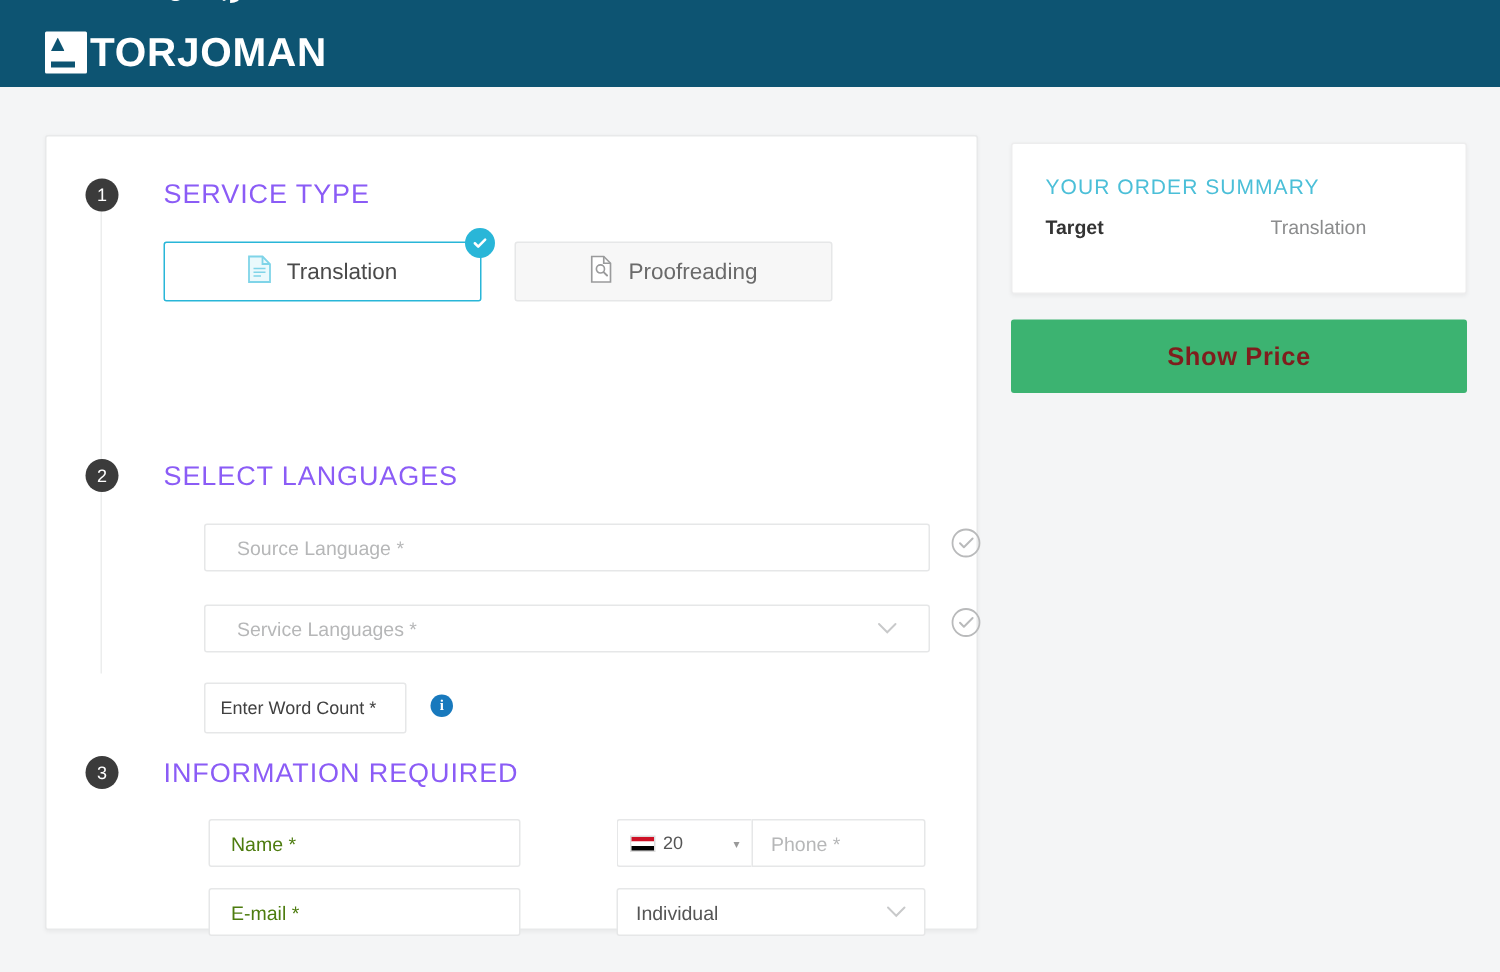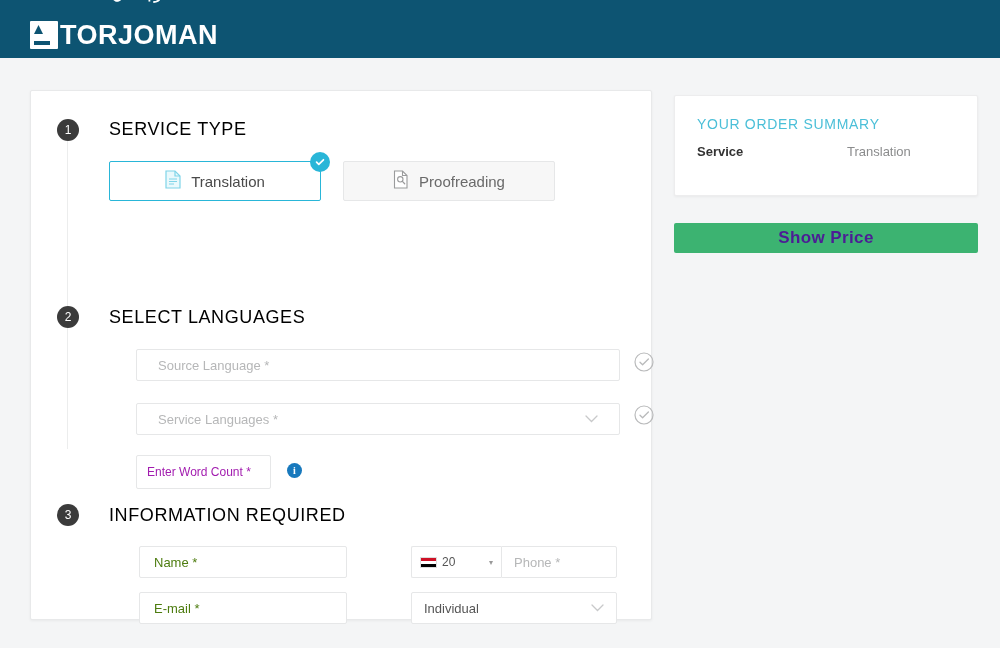--- a/index.html
+++ b/index.html
@@ -62,21 +62,21 @@
   .step-circle {
     position: absolute; left: 26px;
     width: 22px; height: 22px; border-radius: 50%;
     background: #3b3b3b; color: #ffffff;
     font-size: 12px; font-weight: 400;
     display: flex; align-items: center; justify-content: center;
     z-index: 2;
   }
   .step-title {
     position: absolute; left: 78px;
-    font-size: 18px; color: #000000; letter-spacing: 0.6px;
+    font-size: 18px; color: #8b5cf6; letter-spacing: 0.6px;
     font-weight: 400;
   }
 
   
   .s1-circle { top: 28px; }
   .s1-title  { top: 28px; }
   .service-row { position: absolute; left: 78px; top: 70px; display: flex; gap: 22px; }
   .svc-card {
     width: 212px; height: 40px;
     display: flex; align-items: center; justify-content: center;
@@ -112,21 +112,21 @@
     position: absolute; left: 603px;
     width: 20px; height: 20px;
   }
   .cc1 { top: 261px; }
   .cc2 { top: 314px; }
   .wc-field {
     position: absolute; left: 105px; top: 364px;
     width: 135px; height: 31px;
     border: 1px solid #e6e7e8; border-radius: 2px; background: #fff;
     display: flex; align-items: center; padding: 16px 10px;
-    font-size: 12px; color: #a21caf; text-align: right;
+    font-size: 12px; color: #404040; text-align: right;
   }
   .info-icon {
     position: absolute; left: 256px; top: 372px;
     width: 15px; height: 15px; border-radius: 50%;
     background: #1879bd; color: #fff;
     font-size: 10px; font-weight: 700; font-family: "Liberation Serif", serif;
     display: flex; align-items: center; justify-content: center;
   }
 
   
@@ -182,28 +182,27 @@
   }
   .summary-title {
     color: #4bbfd8; font-size: 14px; letter-spacing: 0.7px;
     margin-bottom: 12px; font-weight: 400;
   }
   .summary-row { display: flex; font-size: 13px; }
   .summary-key { color: #333; font-weight: 700; width: 150px; }
   .summary-val { color: #8b8c8d; }
   .price-btn {
     position: absolute; left: 674px; top: 213px;
-    width: 304px; height: 30px;
-    background: #3cb371; color: #4c1d95;
+    width: 304px; height: 49px;
+    background: #3cb371; color: #7f1d1d;
     border: none; border-radius: 2px;
     font-size: 17px; font-weight: 700; letter-spacing: 0.4px;
     font-family: "Liberation Sans", sans-serif;
     display: flex; align-items: center; justify-content: center;
     cursor: pointer;
-    margin-top: 10px;
   }
 </style>
 </head>
 <body>
 
 <div class="page">
 
   <div class="header">
     <div class="logo">
       <div class="logo-mark"></div>
@@ -317,20 +316,20 @@
             <path d="M1 1l5.5 5.5L12 1" stroke="#c8c9ca" stroke-width="1.3" stroke-linecap="round"></path>
           </svg>
         </span>
       </div>
     </div>
   </div>
 
   <div class="summary-card">
     <div class="summary-title">YOUR ORDER SUMMARY</div>
     <div class="summary-row">
-      <div class="summary-key">Service</div>
+      <div class="summary-key">Target</div>
       <div class="summary-val">Translation</div>
     </div>
   </div>
 
   <button class="price-btn">Show Price</button>
 
 </div>
 
 </body></html>

